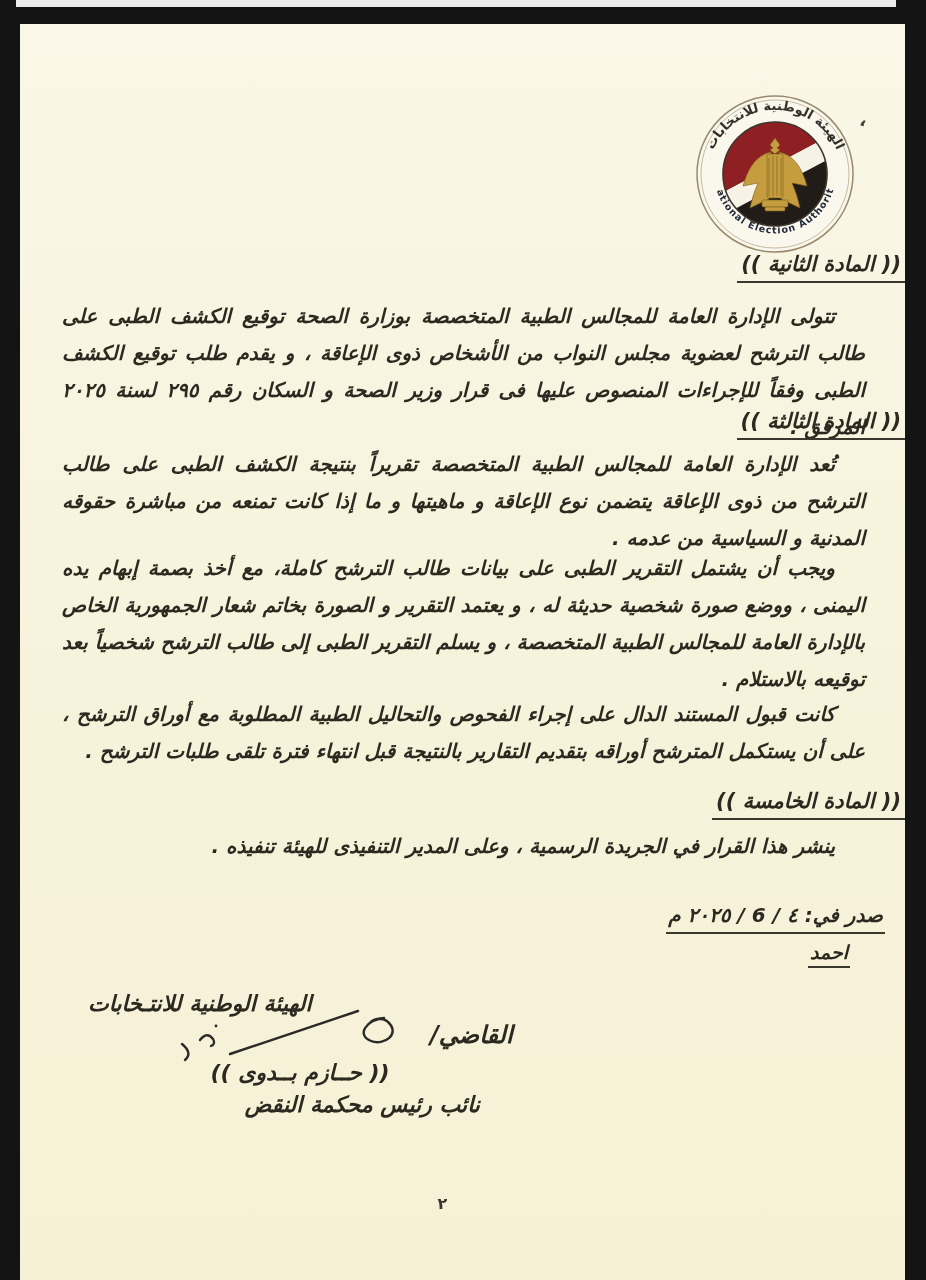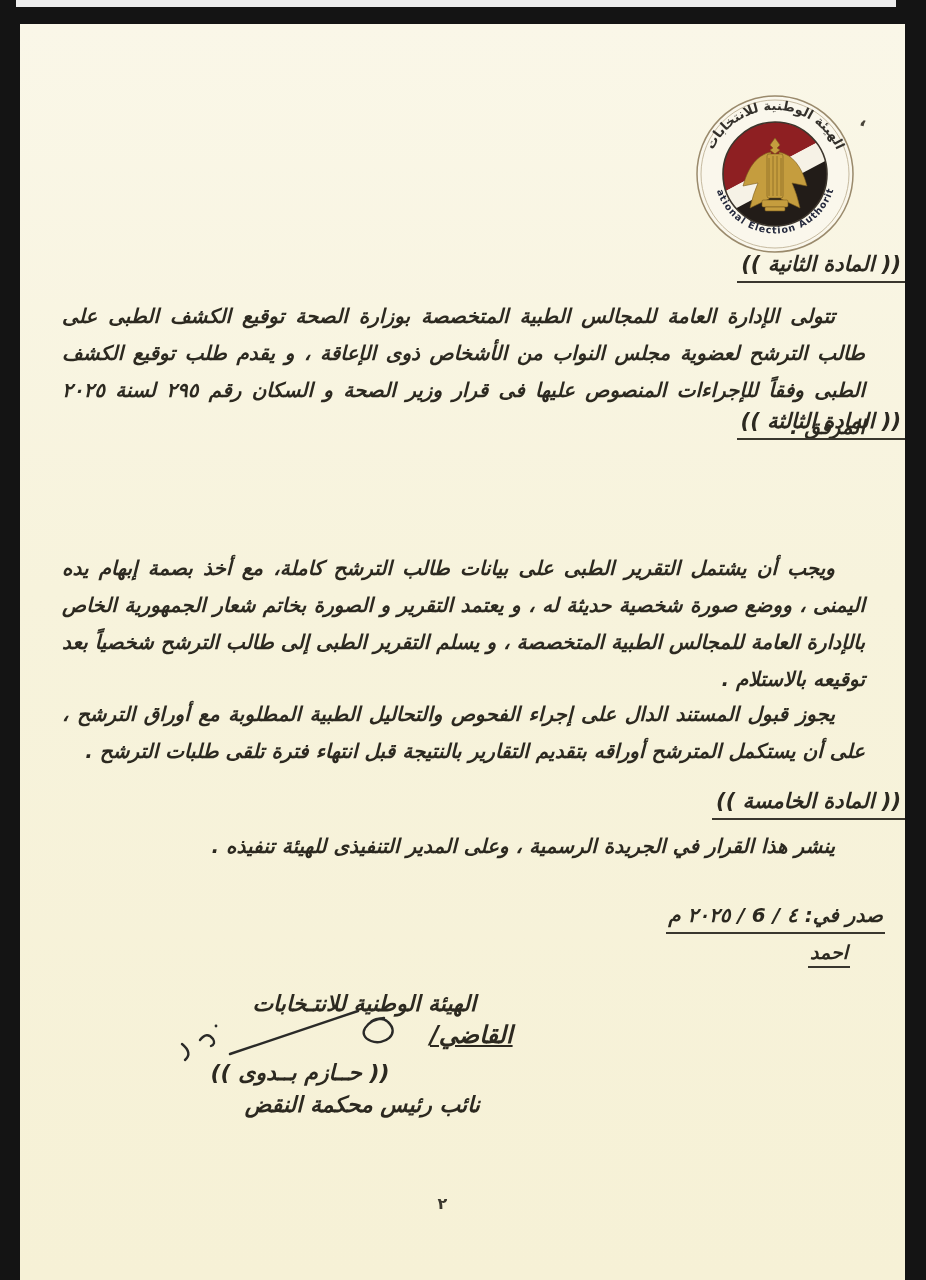--- a/index.html
+++ b/index.html
@@ -15,24 +15,24 @@
   .para{position:absolute;right:40px;left:42px;text-align:justify;text-indent:30px;
         font:italic 700 20px/37px "DejaVu Sans",sans-serif;letter-spacing:-0.2px;}
   .date-line{position:absolute;right:20px;top:878px;
              font:italic 700 20px/26px "DejaVu Sans",sans-serif;}
   .date-line span{display:inline-block;border-bottom:2.5px solid #3a372e;padding:0 2px 4px;}
   .ahmad{position:absolute;right:55px;top:916px;
          font:italic 700 19px/24px "DejaVu Sans",sans-serif;}
   .ahmad span{display:inline-block;border-bottom:2px solid #3a372e;padding:0 2px 2px;margin-left:31px;}
   .sig-title{position:absolute;left:130px;width:380px;top:938px;text-align:center;
              font:italic 700 22px/28px "DejaVu Sans",sans-serif;}
-  .sig-authority{position:absolute;left:56px;width:400px;top:966px;text-align:right;
+  .sig-authority{position:absolute;left:68px;width:400px;top:966px;text-align:left;
              font:italic 700 22px/28px "DejaVu Sans",sans-serif;}
   .sig-judge{position:absolute;left:410px;top:996px;
-             font:italic 700 24px/30px "DejaVu Sans",sans-serif;text-decoration:underline;}
+             font:italic 700 24px/30px "DejaVu Sans",sans-serif;}
   .sig-name{position:absolute;left:100px;width:360px;top:1034px;text-align:center;
              font:italic 700 22px/30px "DejaVu Sans",sans-serif;}
   .sig-position{position:absolute;left:60px;width:400px;top:1066px;text-align:right;
              font:italic 700 22px/30px "DejaVu Sans",sans-serif;}
   .sig-scribble{position:absolute;left:150px;top:980px;}
   .page-num{position:absolute;left:0;right:40px;top:1170px;text-align:center;
             font:700 16px/20px "DejaVu Sans",sans-serif;color:#3a372e;}
   .stray-mark{position:absolute;left:840px;top:86px;font:700 18px/20px "DejaVu Sans",sans-serif;
               color:#4a463c;transform:rotate(12deg);}
   .logo{position:absolute;left:675px;top:70px;}
@@ -84,23 +84,24 @@
     <div class="stray-mark">،</div>
 
     <div class="heading" style="top:226px">
       <span>(( المادة الثانية ))</span>
     </div>
     <div class="para" style="top:274px">تتولى الإدارة العامة للمجالس الطبية المتخصصة بوزارة الصحة توقيع الكشف الطبى على طالب الترشح لعضوية مجلس النواب من الأشخاص ذوى الإعاقة ، و يقدم طلب توقيع الكشف الطبى  وفقاً للإجراءات المنصوص عليها فى قرار وزير الصحة و السكان رقم ٢٩٥ لسنة ٢٠٢٥ المرفق .</div>
 
     <div class="heading" style="top:383px">
       <span>(( المادة الثالثة ))</span>
     </div>
+    <div class="para" style="top:422px">تُعد الإدارة العامة للمجالس الطبية المتخصصة تقريراً بنتيجة الكشف الطبى على طالب الترشح من ذوى الإعاقة يتضمن نوع الإعاقة و ماهيتها و ما إذا كانت تمنعه من مباشرة حقوقه المدنية و السياسية من عدمه .</div>
     <div class="para" style="top:526px">ويجب أن يشتمل التقرير الطبى على بيانات طالب الترشح كاملة، مع أخذ بصمة إبهام يده اليمنى ، ووضع صورة شخصية حديثة له ، و يعتمد التقرير و الصورة بخاتم شعار الجمهورية الخاص بالإدارة العامة للمجالس الطبية المتخصصة ، و يسلم التقرير الطبى إلى طالب الترشح شخصياً بعد توقيعه بالاستلام .</div>
 
-    <div class="para" style="top:672px">يجوز قبول المستند الدال على إجراء الفحوص والتحاليل الطبية المطلوبة مع أوراق الترشح ، على أن يستكمل المترشح أوراقه بتقديم التقارير بالنتيجة قبل انتهاء فترة تلقى طلبات الترشح .</div>
+    <div class="para" style="top:672px">كانت قبول المستند الدال على إجراء الفحوص والتحاليل الطبية المطلوبة مع أوراق الترشح ، على أن يستكمل المترشح أوراقه بتقديم التقارير بالنتيجة قبل انتهاء فترة تلقى طلبات الترشح .</div>
 
     <div class="heading" style="top:763px">
       <span>(( المادة الخامسة ))</span>
     </div>
     <div class="para" style="top:804px">ينشر هذا القرار في الجريدة الرسمية ، وعلى المدير التنفيذى للهيئة تنفيذه .</div>
 
     <div class="date-line">
       <span>صدر في: ٤ / 6 / ٢٠٢٥ م</span>
     </div>
     <div class="ahmad">

